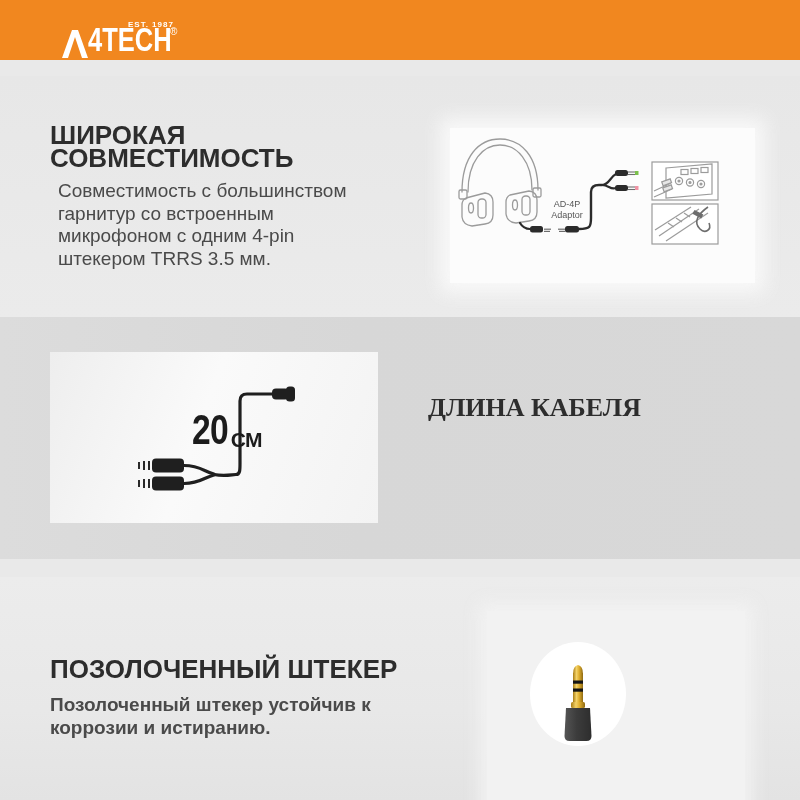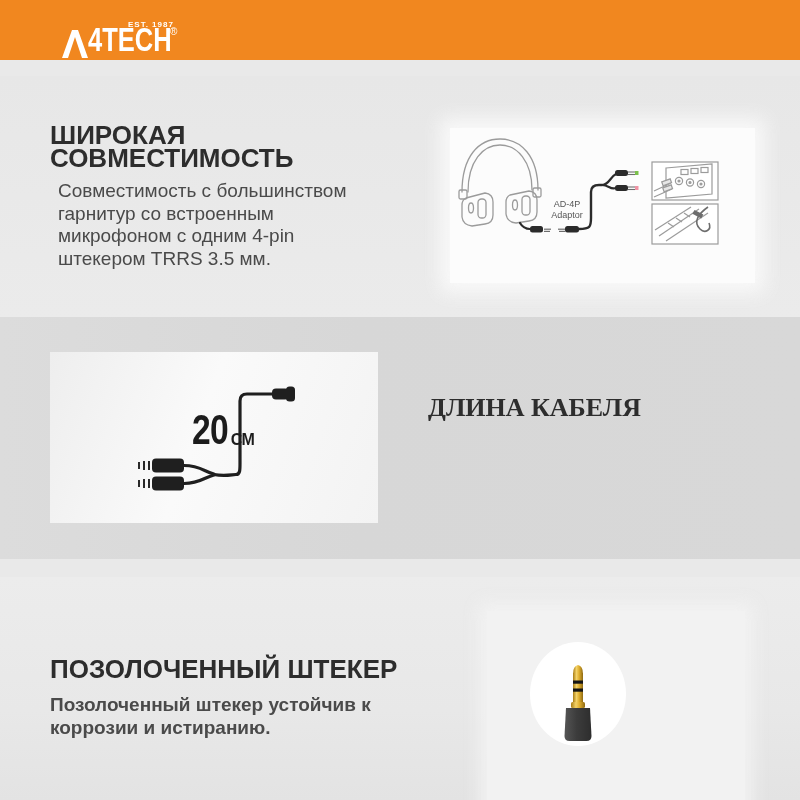--- a/index.html
+++ b/index.html
@@ -24,21 +24,21 @@
   .s1 .sec-title{left:50px;top:48px;}
   .s1 .sec-body{left:50px;top:104px;margin-left:8px;}
 
   
   .s2{position:absolute;left:0;top:317px;width:800px;height:242px;background:linear-gradient(90deg,#dcdcdc 0%,#d7d7d7 45%,#d8d8d8 100%);}
   .s2-panel{position:absolute;left:50px;top:35px;width:328px;height:171px;background:linear-gradient(110deg,#eeeeee 0%,#fafafa 45%,#f3f3f3 100%);}
   .s2 .sec-title{left:428px;top:79px;font-family:Liberation Serif, serif;}
   .s2 .sec-body{left:428px;top:113px;}
   .len-label{position:absolute;left:126px;top:60px;display:flex;align-items:flex-end;color:#1c1c1c;margin-left:16px;}
   .len-value{display:inline-block;font-size:42px;line-height:36px;font-weight:bold;transform:scaleX(0.8);transform-origin:left bottom;letter-spacing:-1px;}
-  .len-unit{display:inline-block;font-size:16px;line-height:16px;font-weight:bold;margin-left:-6px;text-transform:uppercase;letter-spacing:-0.5px;}
+  .len-unit{display:inline-block;font-size:21px;line-height:16px;font-weight:bold;margin-left:-6px;text-transform:uppercase;letter-spacing:-0.5px;}
 
   
   .s3{position:absolute;left:0;top:577px;width:800px;height:241px;background:linear-gradient(180deg,#ececec 0%,#e8e8e8 55%,#e2e2e2 100%);padding-left:48px;}
   .s3-panel{position:absolute;left:487px;top:34px;width:258px;height:200px;background:#f2f2f2;box-shadow:0 0 16px 8px rgba(243,243,243,0.9);}
   .s3-circle{position:absolute;left:43px;top:31px;width:96px;height:104px;background:#ffffff;border-radius:50%;}
   .s3 .sec-title{left:50px;top:81px;}
   .s3 .sec-body{left:50px;top:117px;font-weight:bold;}
 
   svg{display:block;}
   .diagram-label{font-size:9px;fill:#555;}

